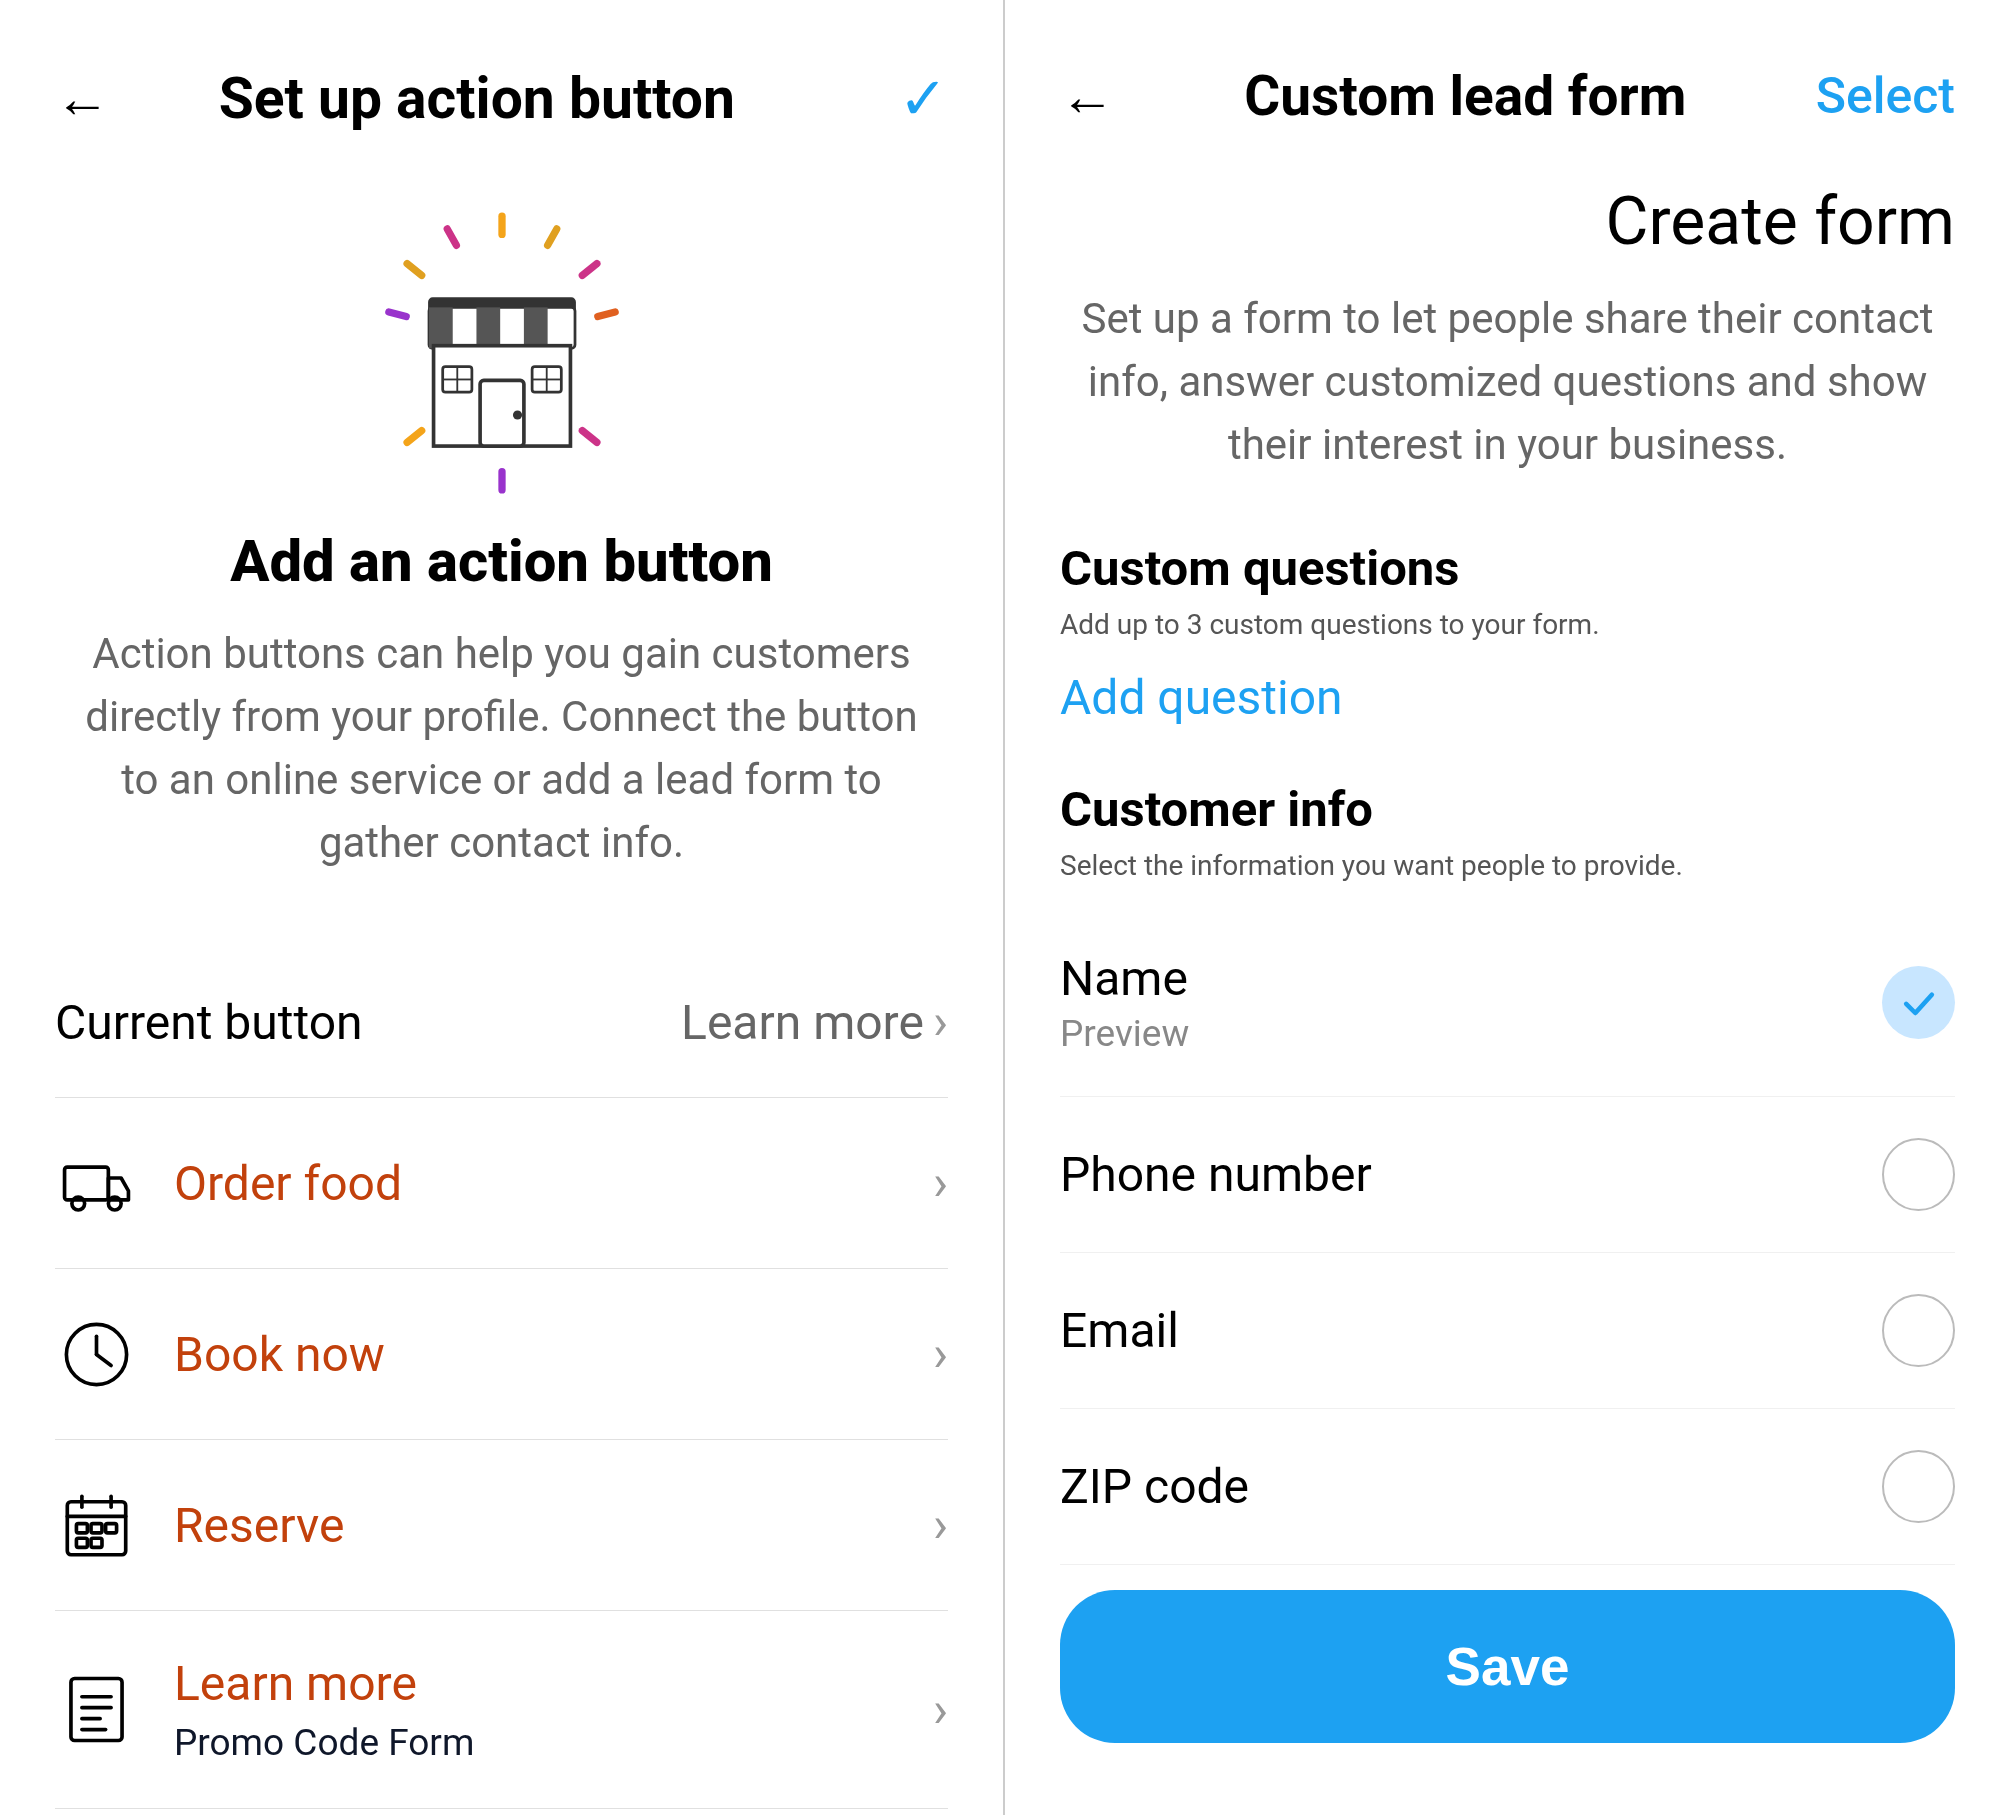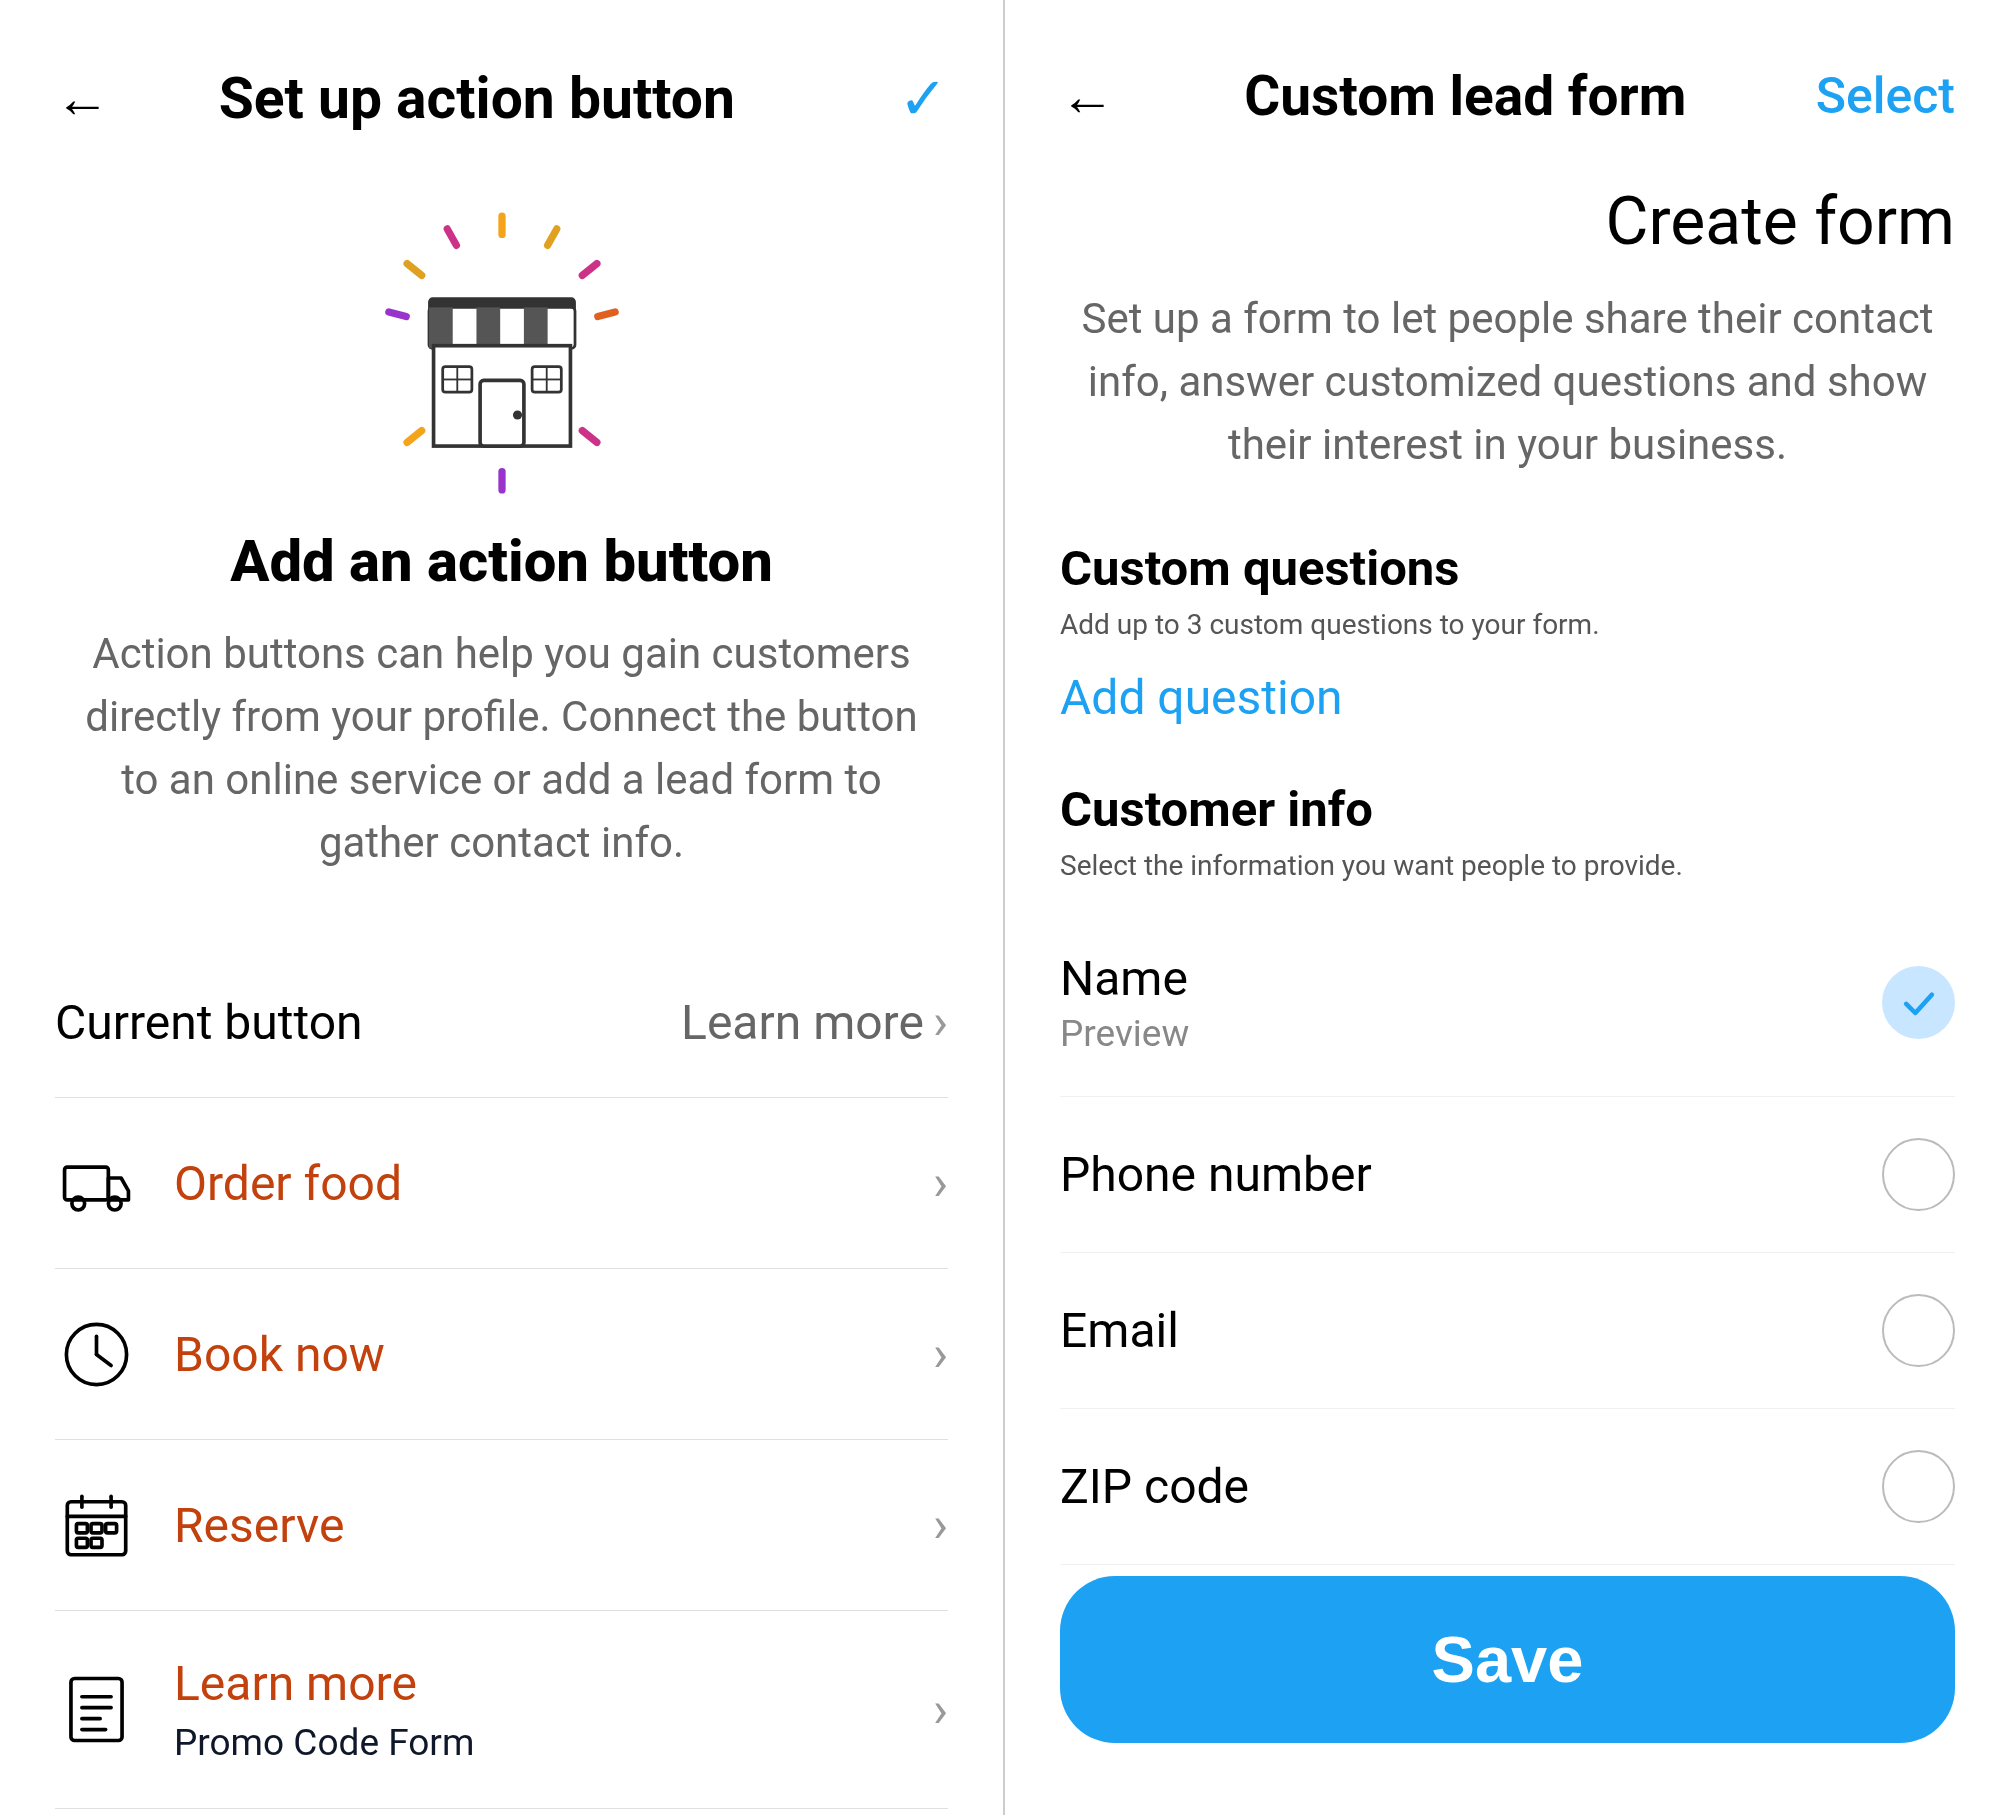--- a/index.html
+++ b/index.html
@@ -261,21 +261,21 @@
     }
 
     .save-button {
       margin-top: auto;
       margin-bottom: 73px;
       background: #1da1f2;
       color: #fff;
       border: none;
       border-radius: 55px;
       padding: 46px;
-      font-size: 65px;
+      font-size: 53px;
       font-weight: 600;
       cursor: pointer;
       width: 100%;
       text-align: center;
     }
   </style>
 </head>
 <body>
 
 <div class="left-panel">

